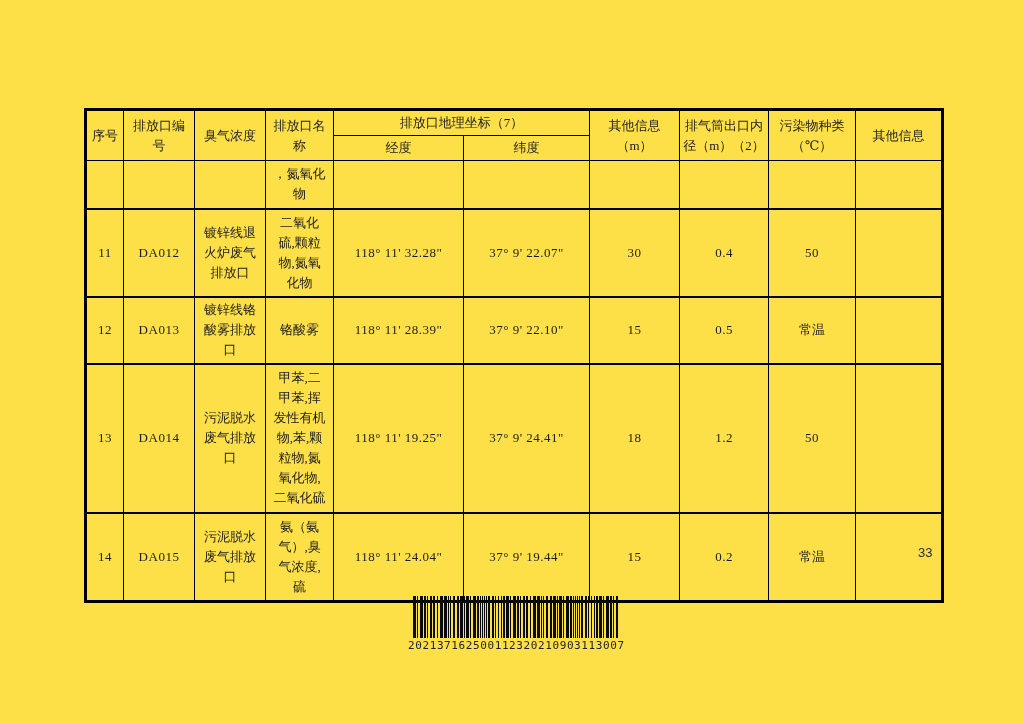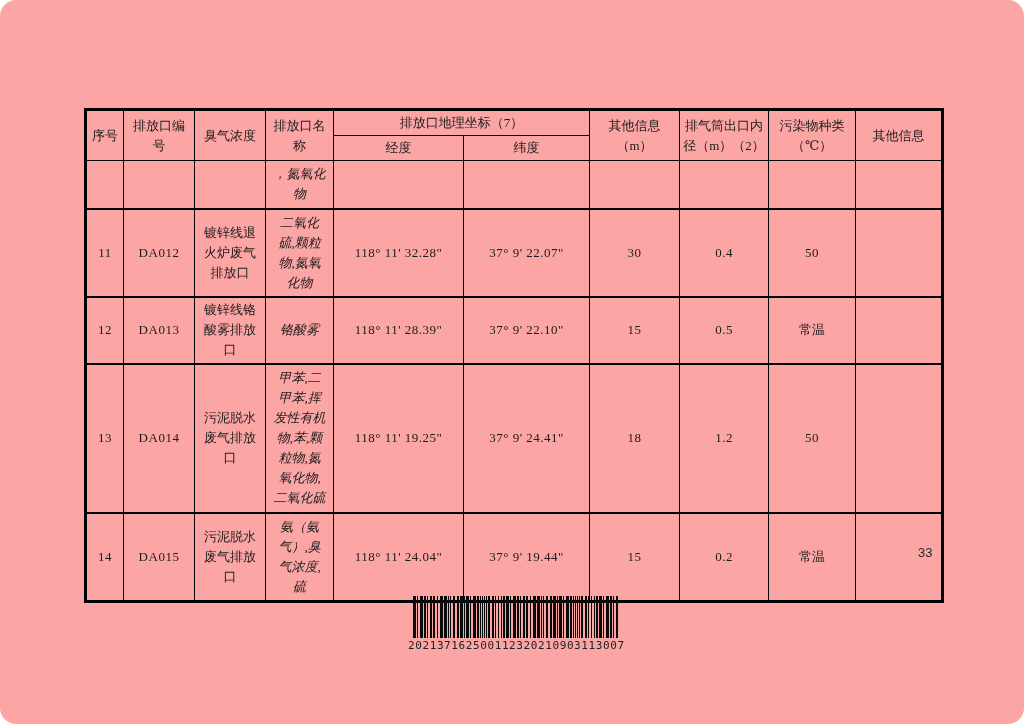--- a/index.html
+++ b/index.html
@@ -1,41 +1,41 @@
 <!DOCTYPE html>
 <html><head>
 <meta charset="utf-8">
 <style>
   html,body{margin:0;padding:0;background:#ffffff;}
   body{
     width:1024px;height:724px;position:relative;overflow:hidden;
     font-family:"Liberation Serif","DejaVu Serif",serif;
     color:#1c1c1c;
   }
-  .page{position:absolute;inset:0;background:#fca5a5;border-radius:16px;}
+  .page{position:absolute;inset:0;background:#fde047;}
 
   table.permit{
     position:absolute;left:84px;top:108px;
     border-collapse:collapse;table-layout:fixed;
     width:857px;
     border:3px solid #000;
     font-size:13px;
   }
   .permit th,.permit td{
     border:1px solid #000;
     text-align:center;vertical-align:middle;
     padding:2px 3px;
     font-weight:normal;
     line-height:1.55;
     word-break:break-all;
     overflow:hidden;
   }
   .permit thead th{font-size:13px;}
   .permit tbody tr.hr td{border-top-width:2px;}
-  .permit td.pollutants{padding:3px 6px;font-style:italic;}
+  .permit td.pollutants{padding:3px 6px;}
   .num{letter-spacing:0.5px;}
 
   .page-number{
     position:absolute;left:918px;top:545px;
     font-size:13px;color:#2b2b2b;
     font-family:"Liberation Sans","DejaVu Sans",sans-serif;
   }
 
   .barcode-wrap{
     position:absolute;left:408px;top:596px;width:216px;

